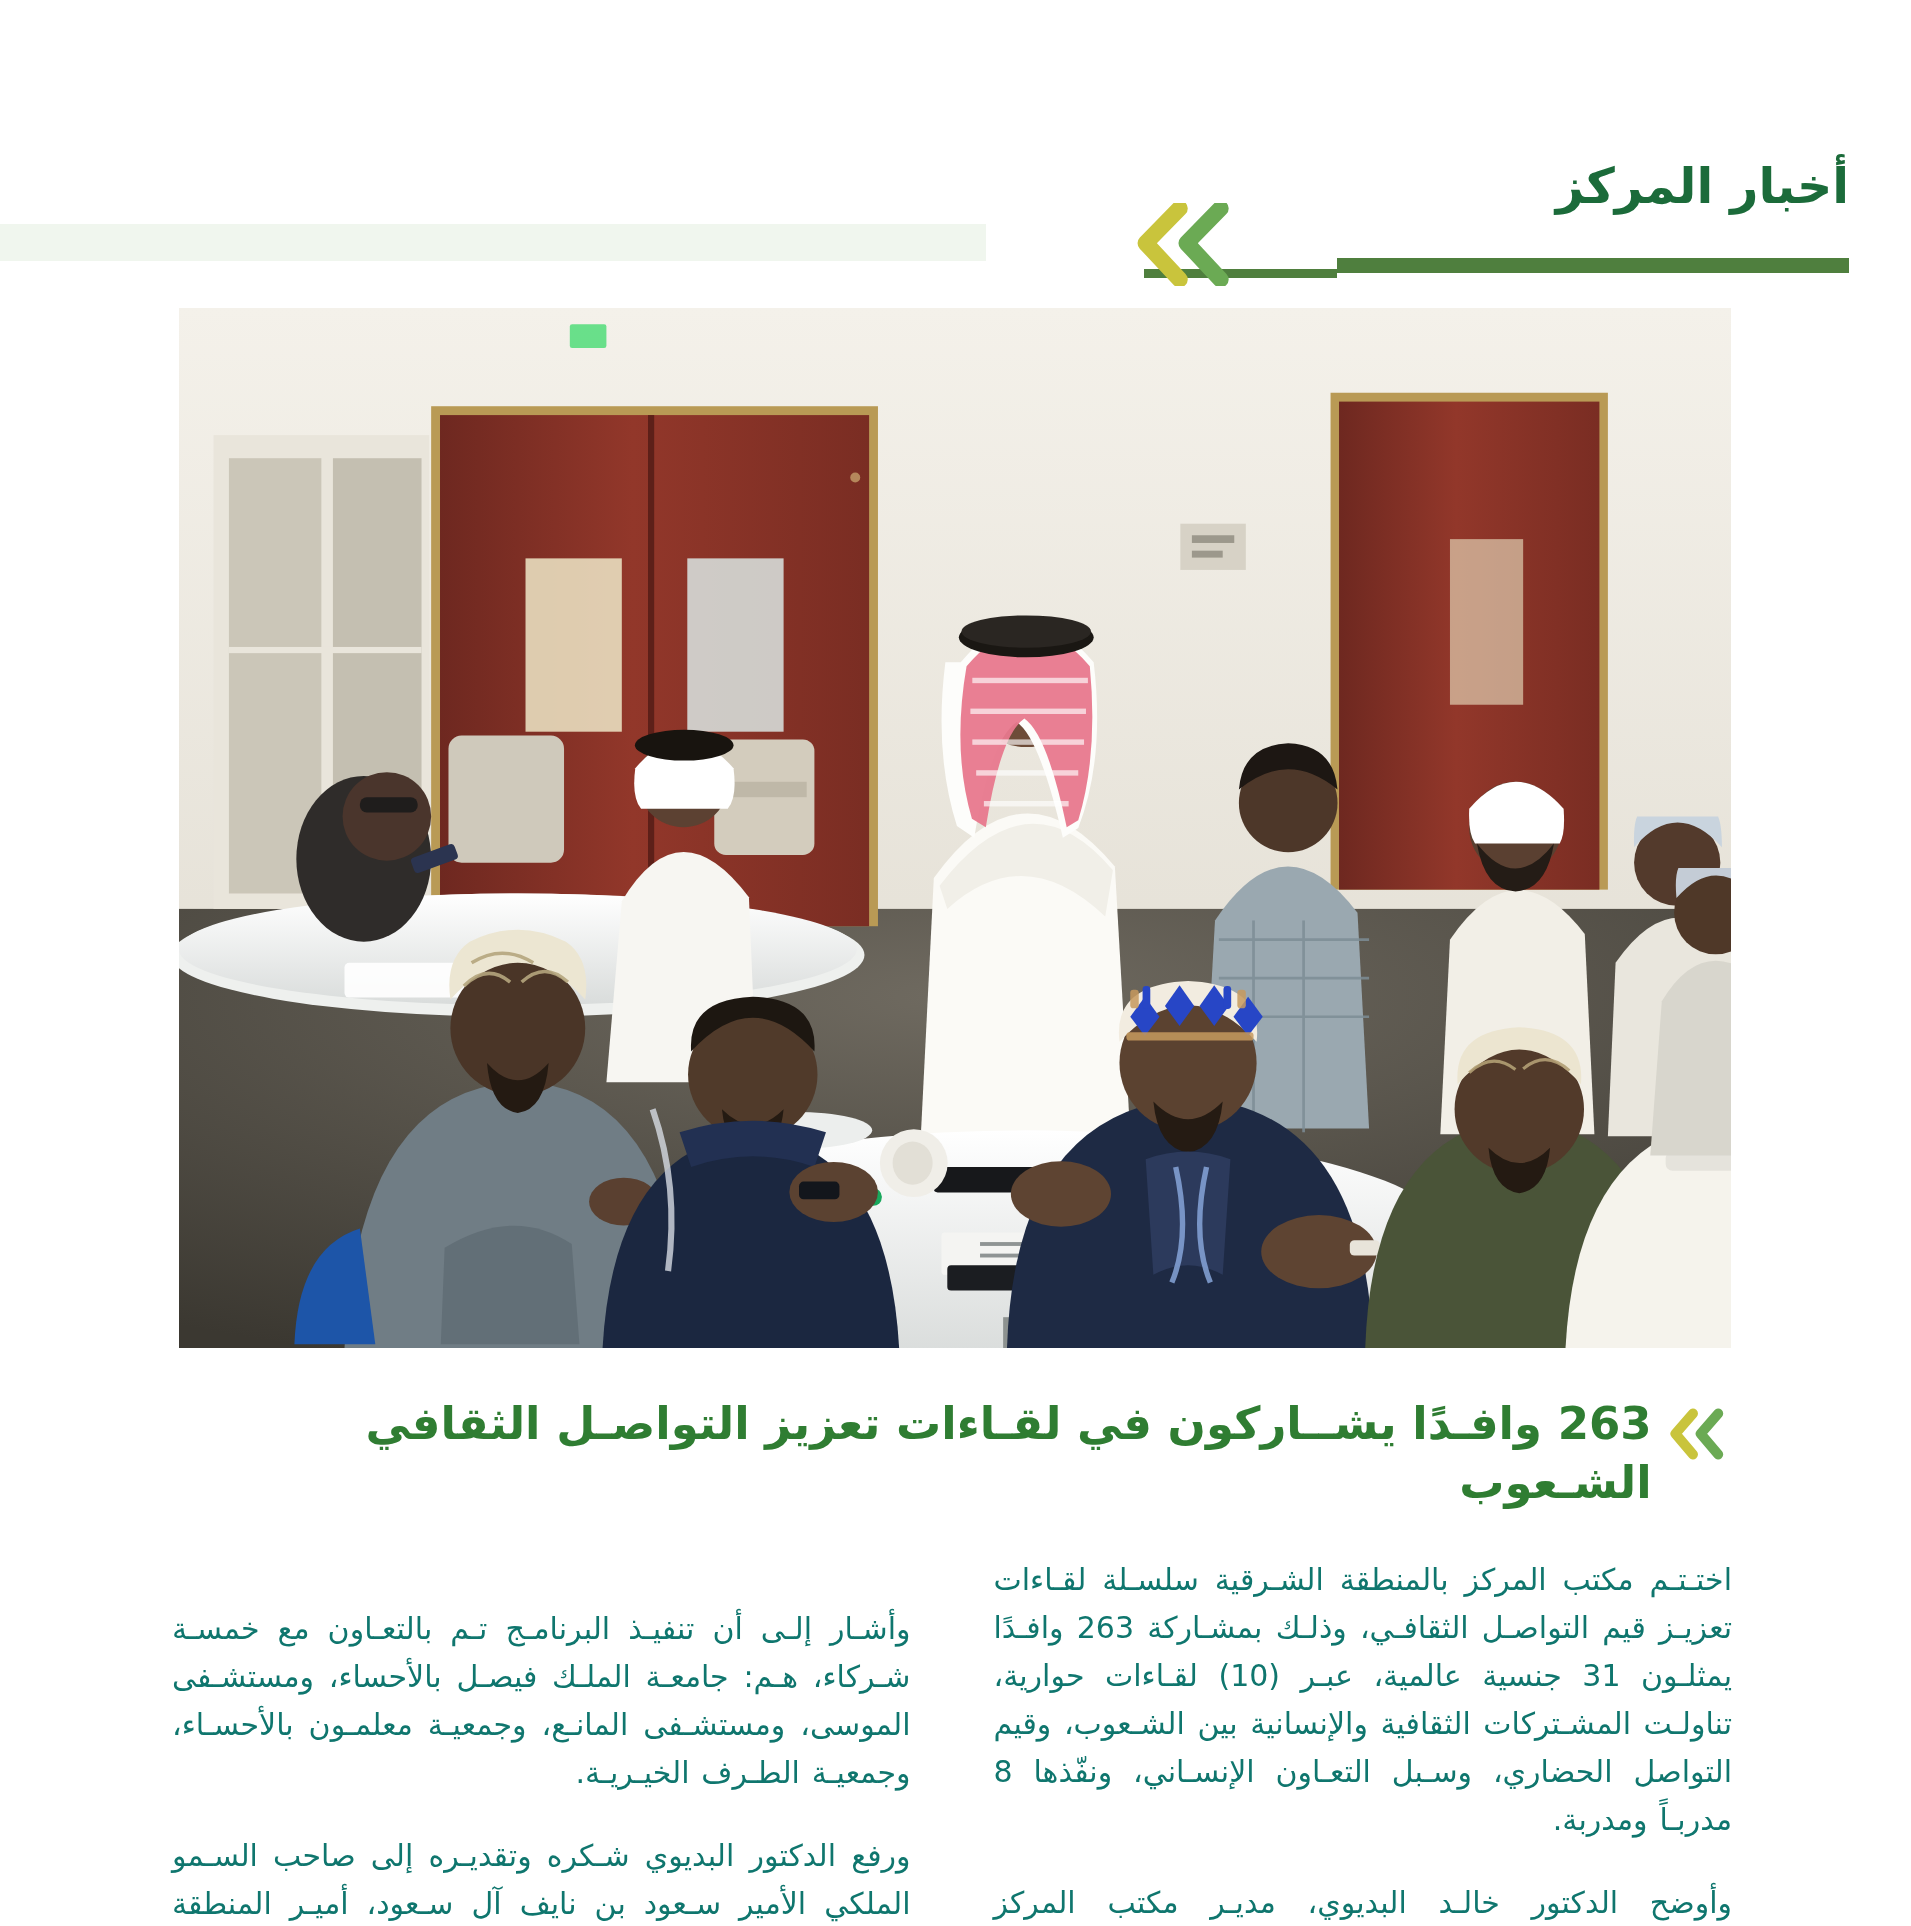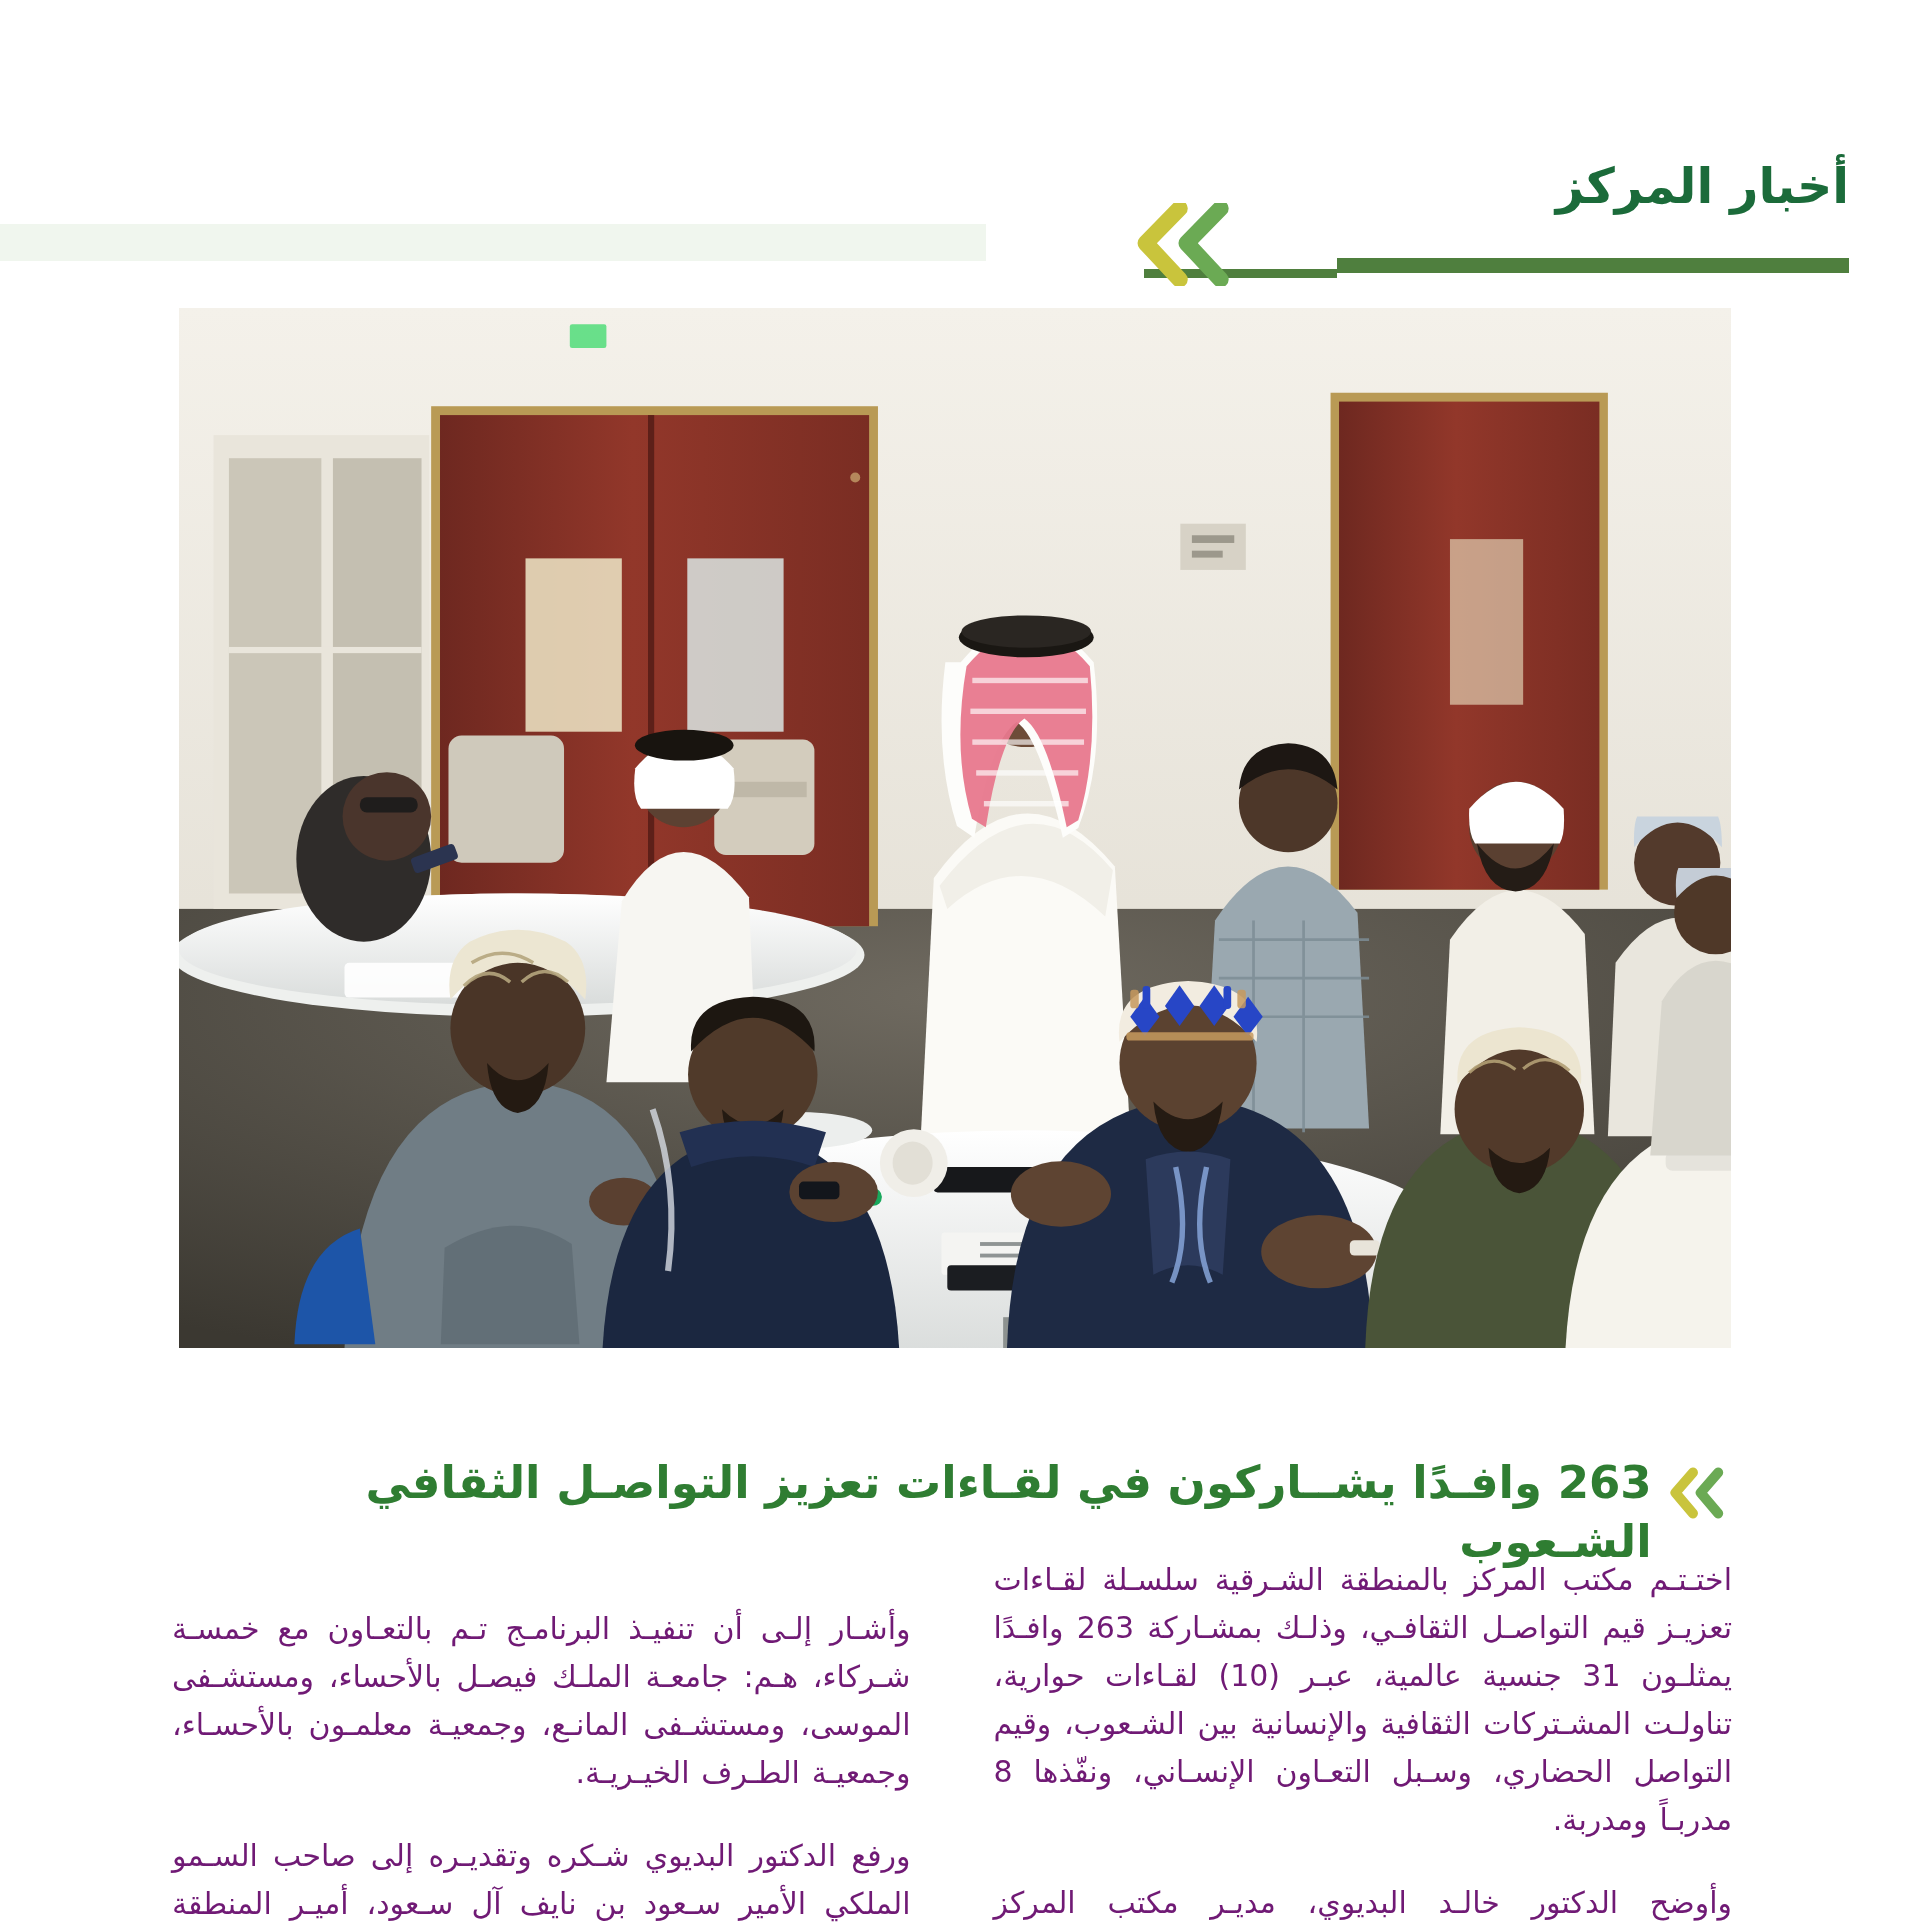--- a/index.html
+++ b/index.html
@@ -75,21 +75,21 @@
     height: 1040px;
     overflow: hidden;
     background: #cfd4d2;
   }
   #article-photo svg { display: block; width: 100%; height: 100%; }
 
   
   #headline-block {
     position: absolute;
     right: 179px;
-    top: 1454px;
+    top: 1395px;
     width: 1552px;
     text-align: right;
   }
   .headline-row {
     display: flex;
     flex-direction: row;
     align-items: flex-start;
     justify-content: flex-start;
     gap: 15.4px;
   }
@@ -121,21 +121,21 @@
   .column {
     flex: 1 1 0;
     text-align: justify;
     text-align-last: right;
     direction: rtl;
   }
   .column p {
     margin: 0 0 35px 0;
     font-size: 30px;
     line-height: 1.60;
-    color: #701a75;
+    color: #0f766e;
     font-weight: normal;
     word-spacing: 2.3px;
   }
   .column p:last-child { margin-bottom: 0; }
   .col-left { padding-top: 49px; }
 </style>
 </head>
 <body>
 
 <div id="page-header">

